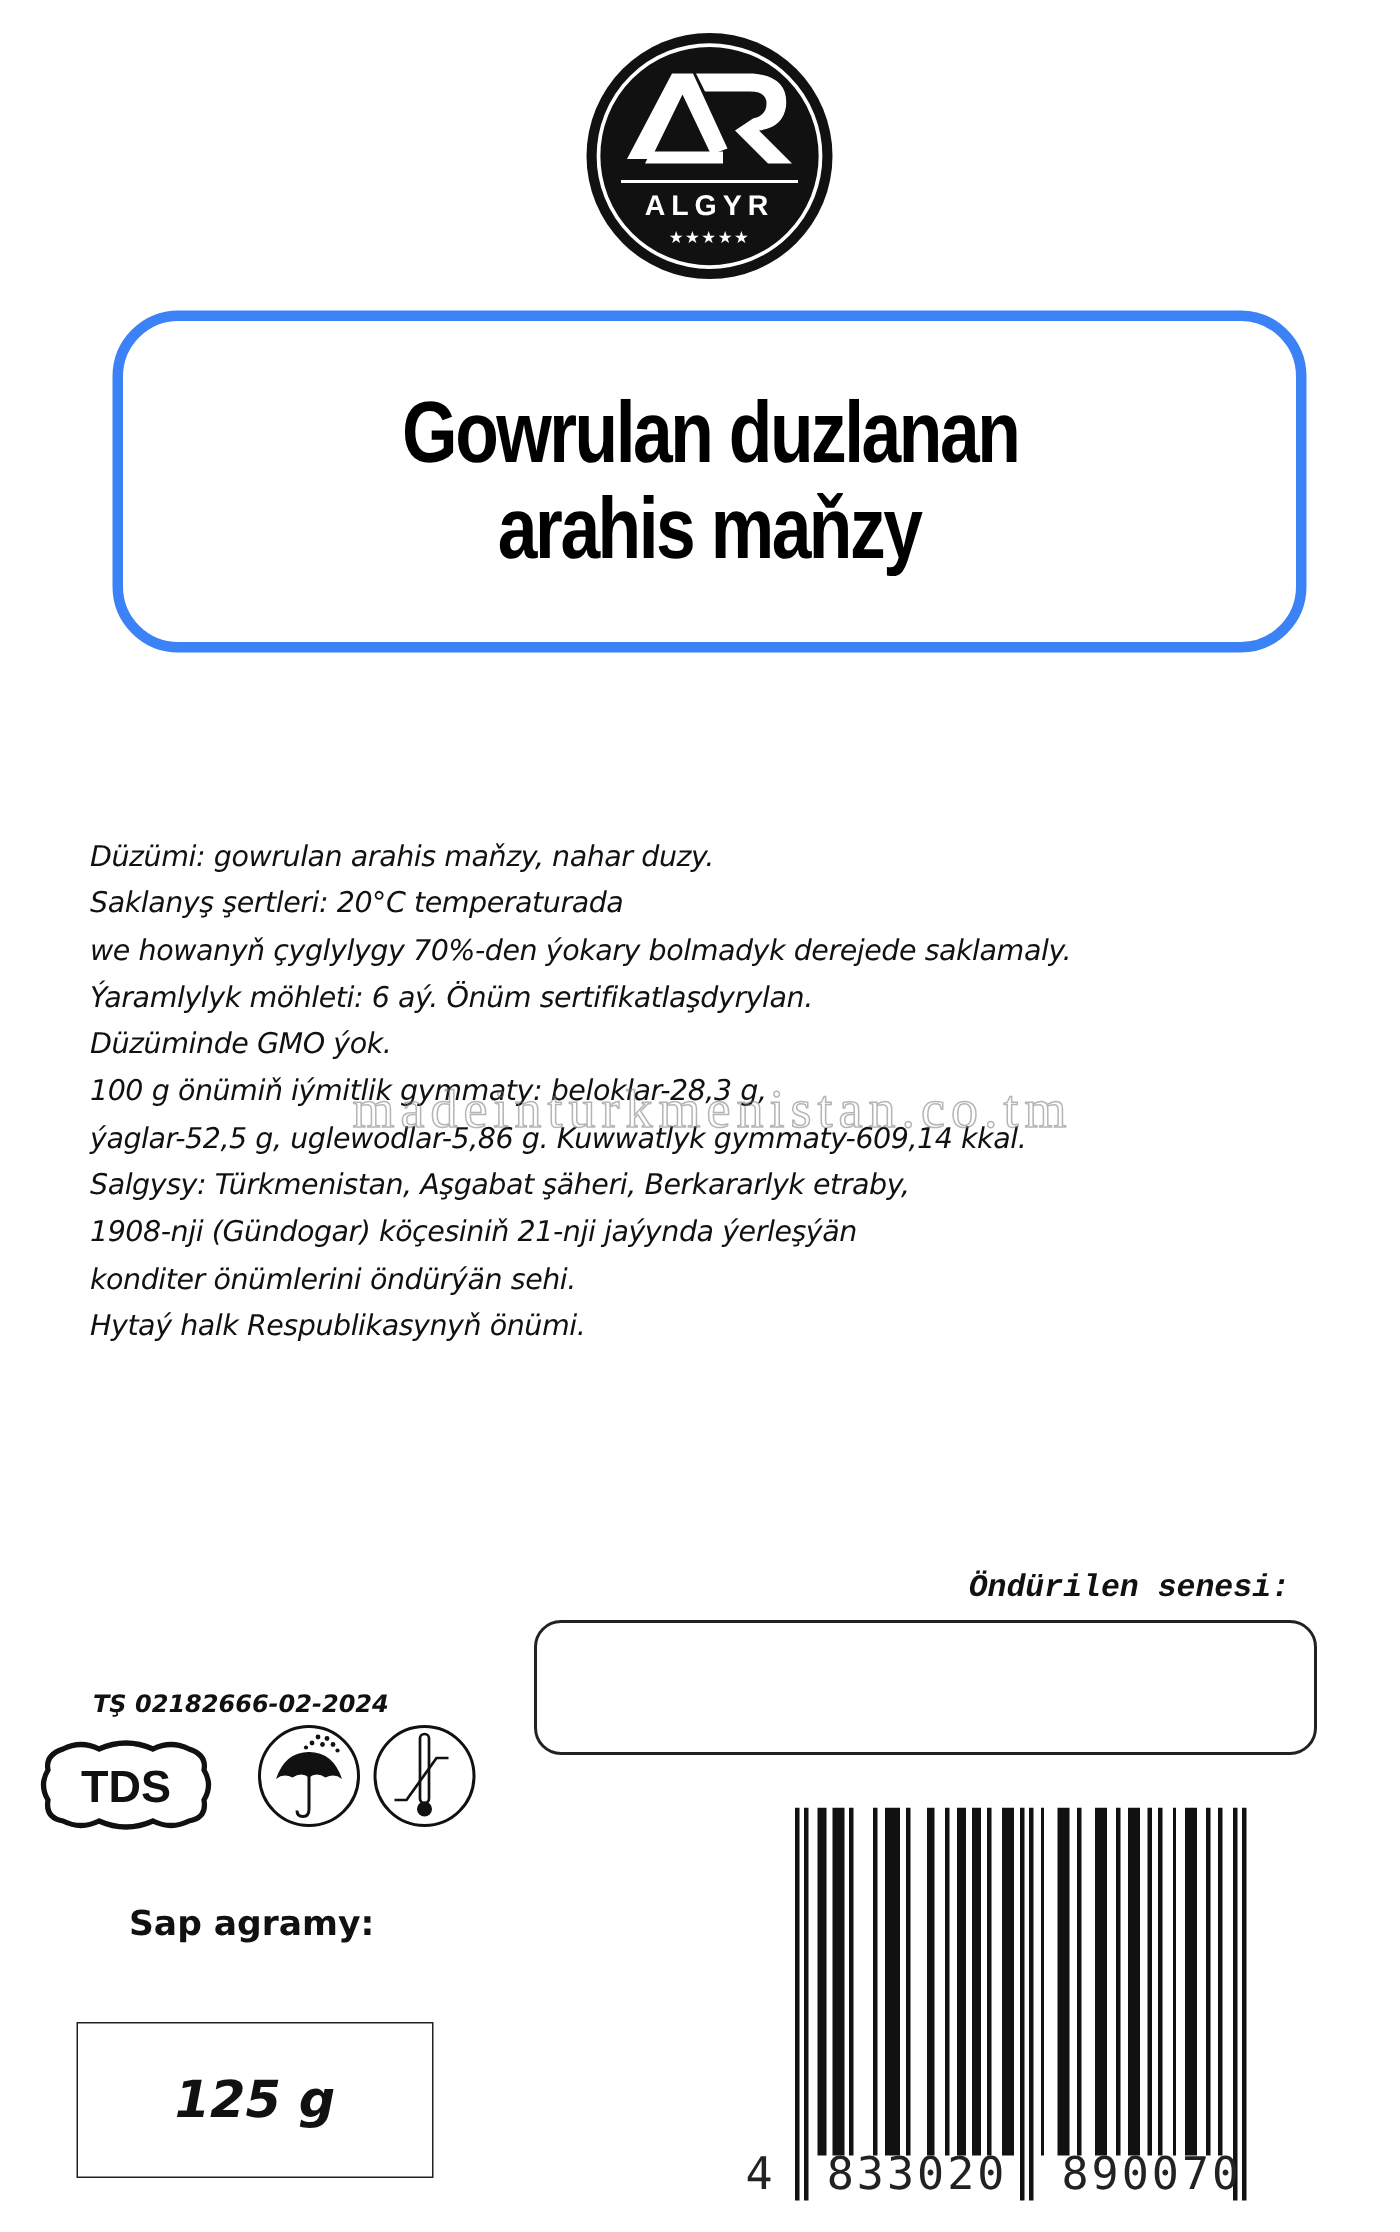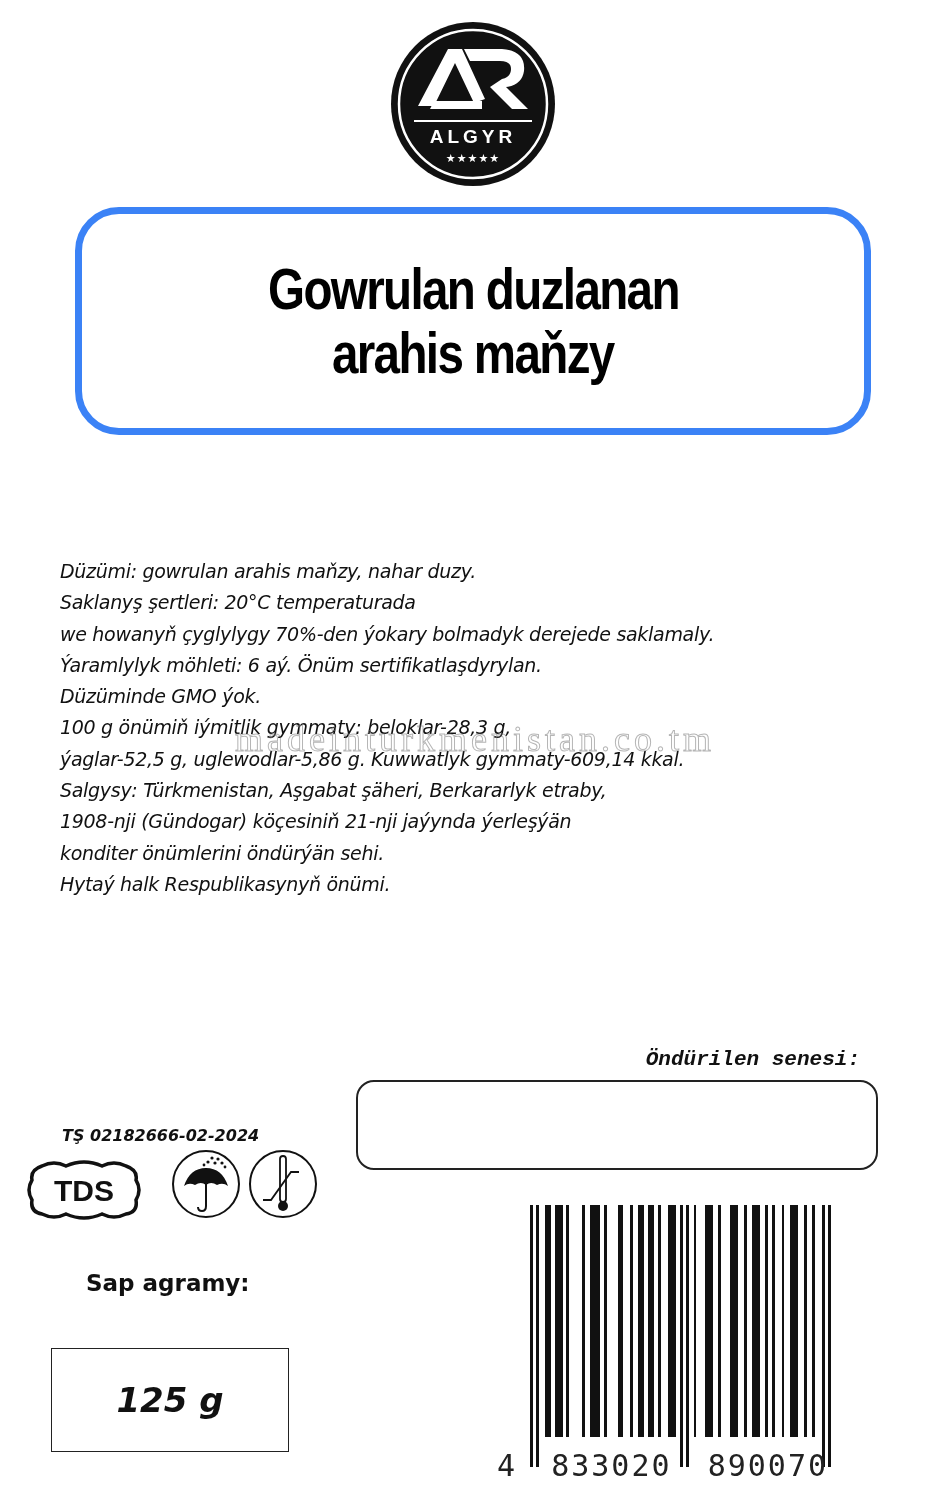--- a/index.html
+++ b/index.html
@@ -32,21 +32,21 @@
     #umbrella-icon { left: 170px; top: 1148px; width: 72px; height: 72px; }
     #temp-icon { left: 247px; top: 1148px; width: 72px; height: 72px; }
 
     
     #weight-label { left: 86px; top: 1270px; font-family: "DejaVu Sans", sans-serif; font-weight: bold; font-size: 23px; }
     #weight-box { left: 51px; top: 1328px; width: 238px; height: 104px; border: 1.5px solid #222; box-sizing: border-box; display: flex; align-items: center; justify-content: center; margin-top: 20px; }
     #weight-value { font-family: "DejaVu Sans", sans-serif; font-style: italic; font-weight: bold; font-size: 34px; }
 
     
     #barcode { left: 500px; top: 1205px; width: 340px; height: 270px; }
-    #barcode-digits { left: 497px; top: 1432px; width: 340px; font-family: "DejaVu Sans Mono", monospace; font-size: 30px; color: #222; white-space: pre; background: transparent; margin-top: 16px; }
+    #barcode-digits { left: 497px; top: 1432px; width: 340px; font-family: "DejaVu Sans Mono", monospace; font-size: 30px; color: #222; white-space: pre; background: transparent; }
   </style>
 </head>
 <body>
 
 <svg id="logo" class="abs" viewBox="0 0 166 166">
   <circle cx="83" cy="83" r="82" fill="#111"></circle>
   <circle cx="83" cy="83" r="74" fill="none" stroke="#fff" stroke-width="2.5"></circle>
 
   <path d="M28 85 L58 28 L72 28 L95 78 L84 82 L65 42 L44 85 Z" fill="#fff"></path>
   <path d="M44 80 L92 80 L92 88 L40 88 Z" fill="#fff"></path>

